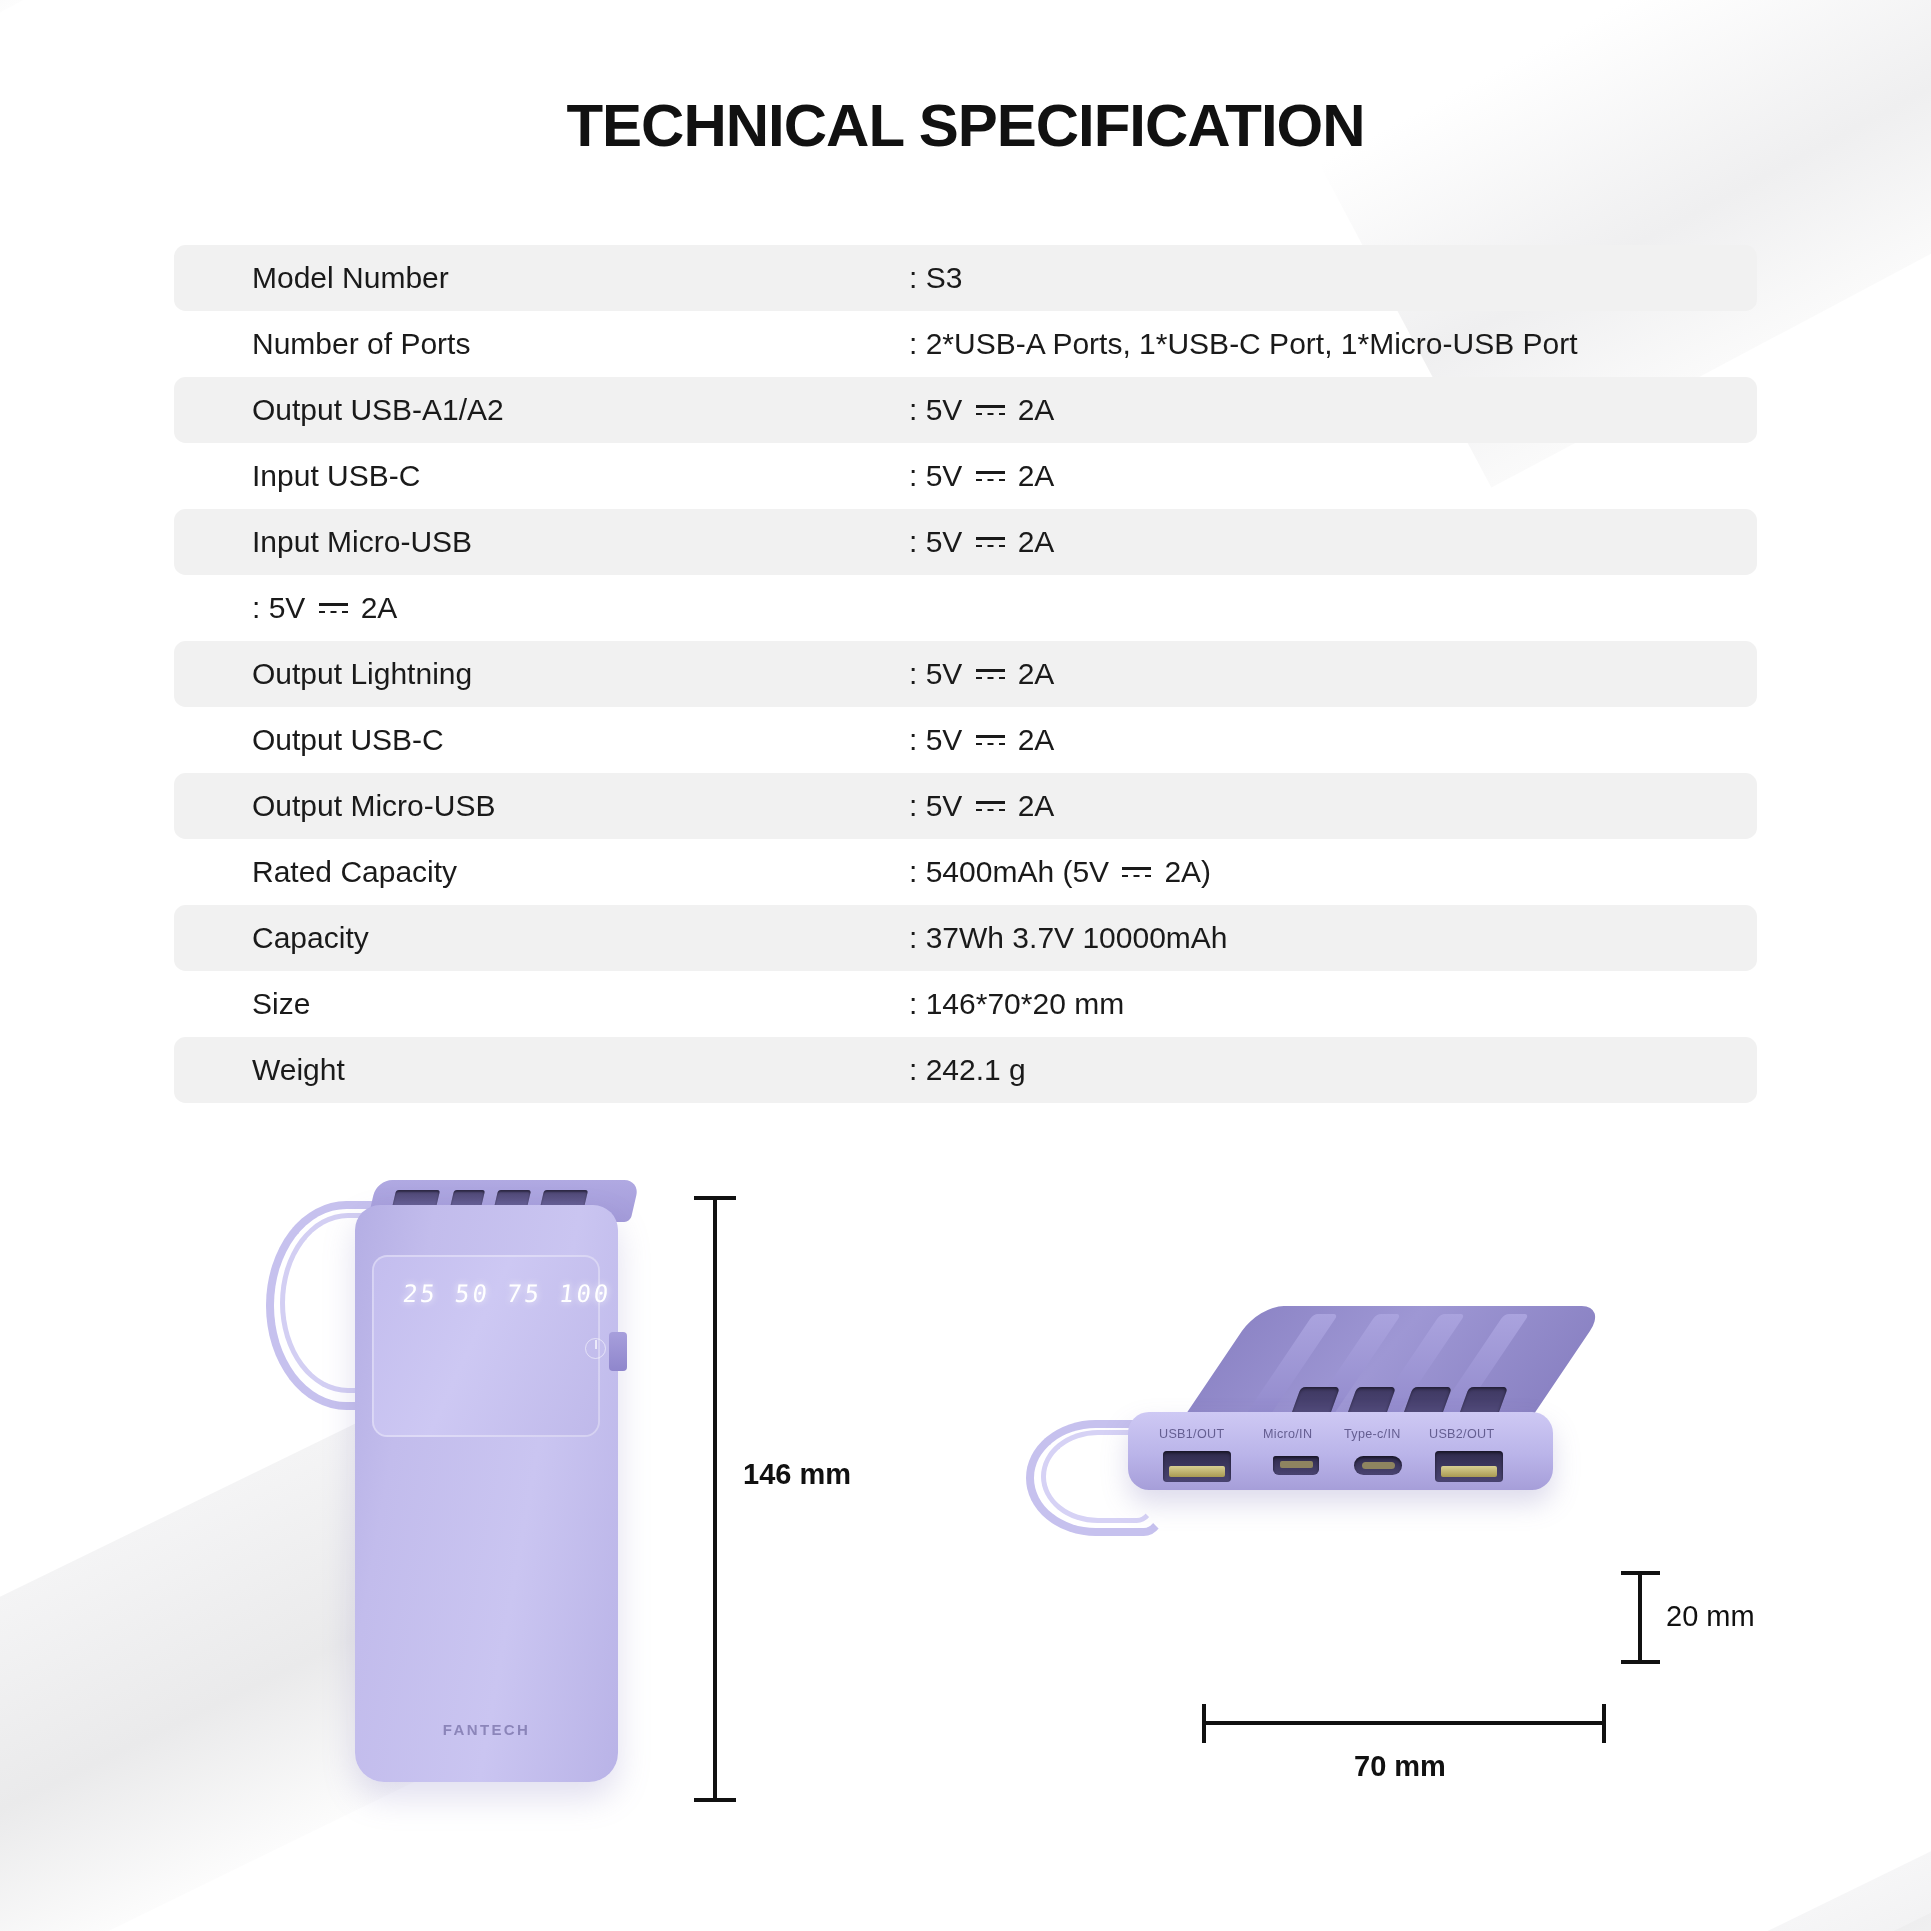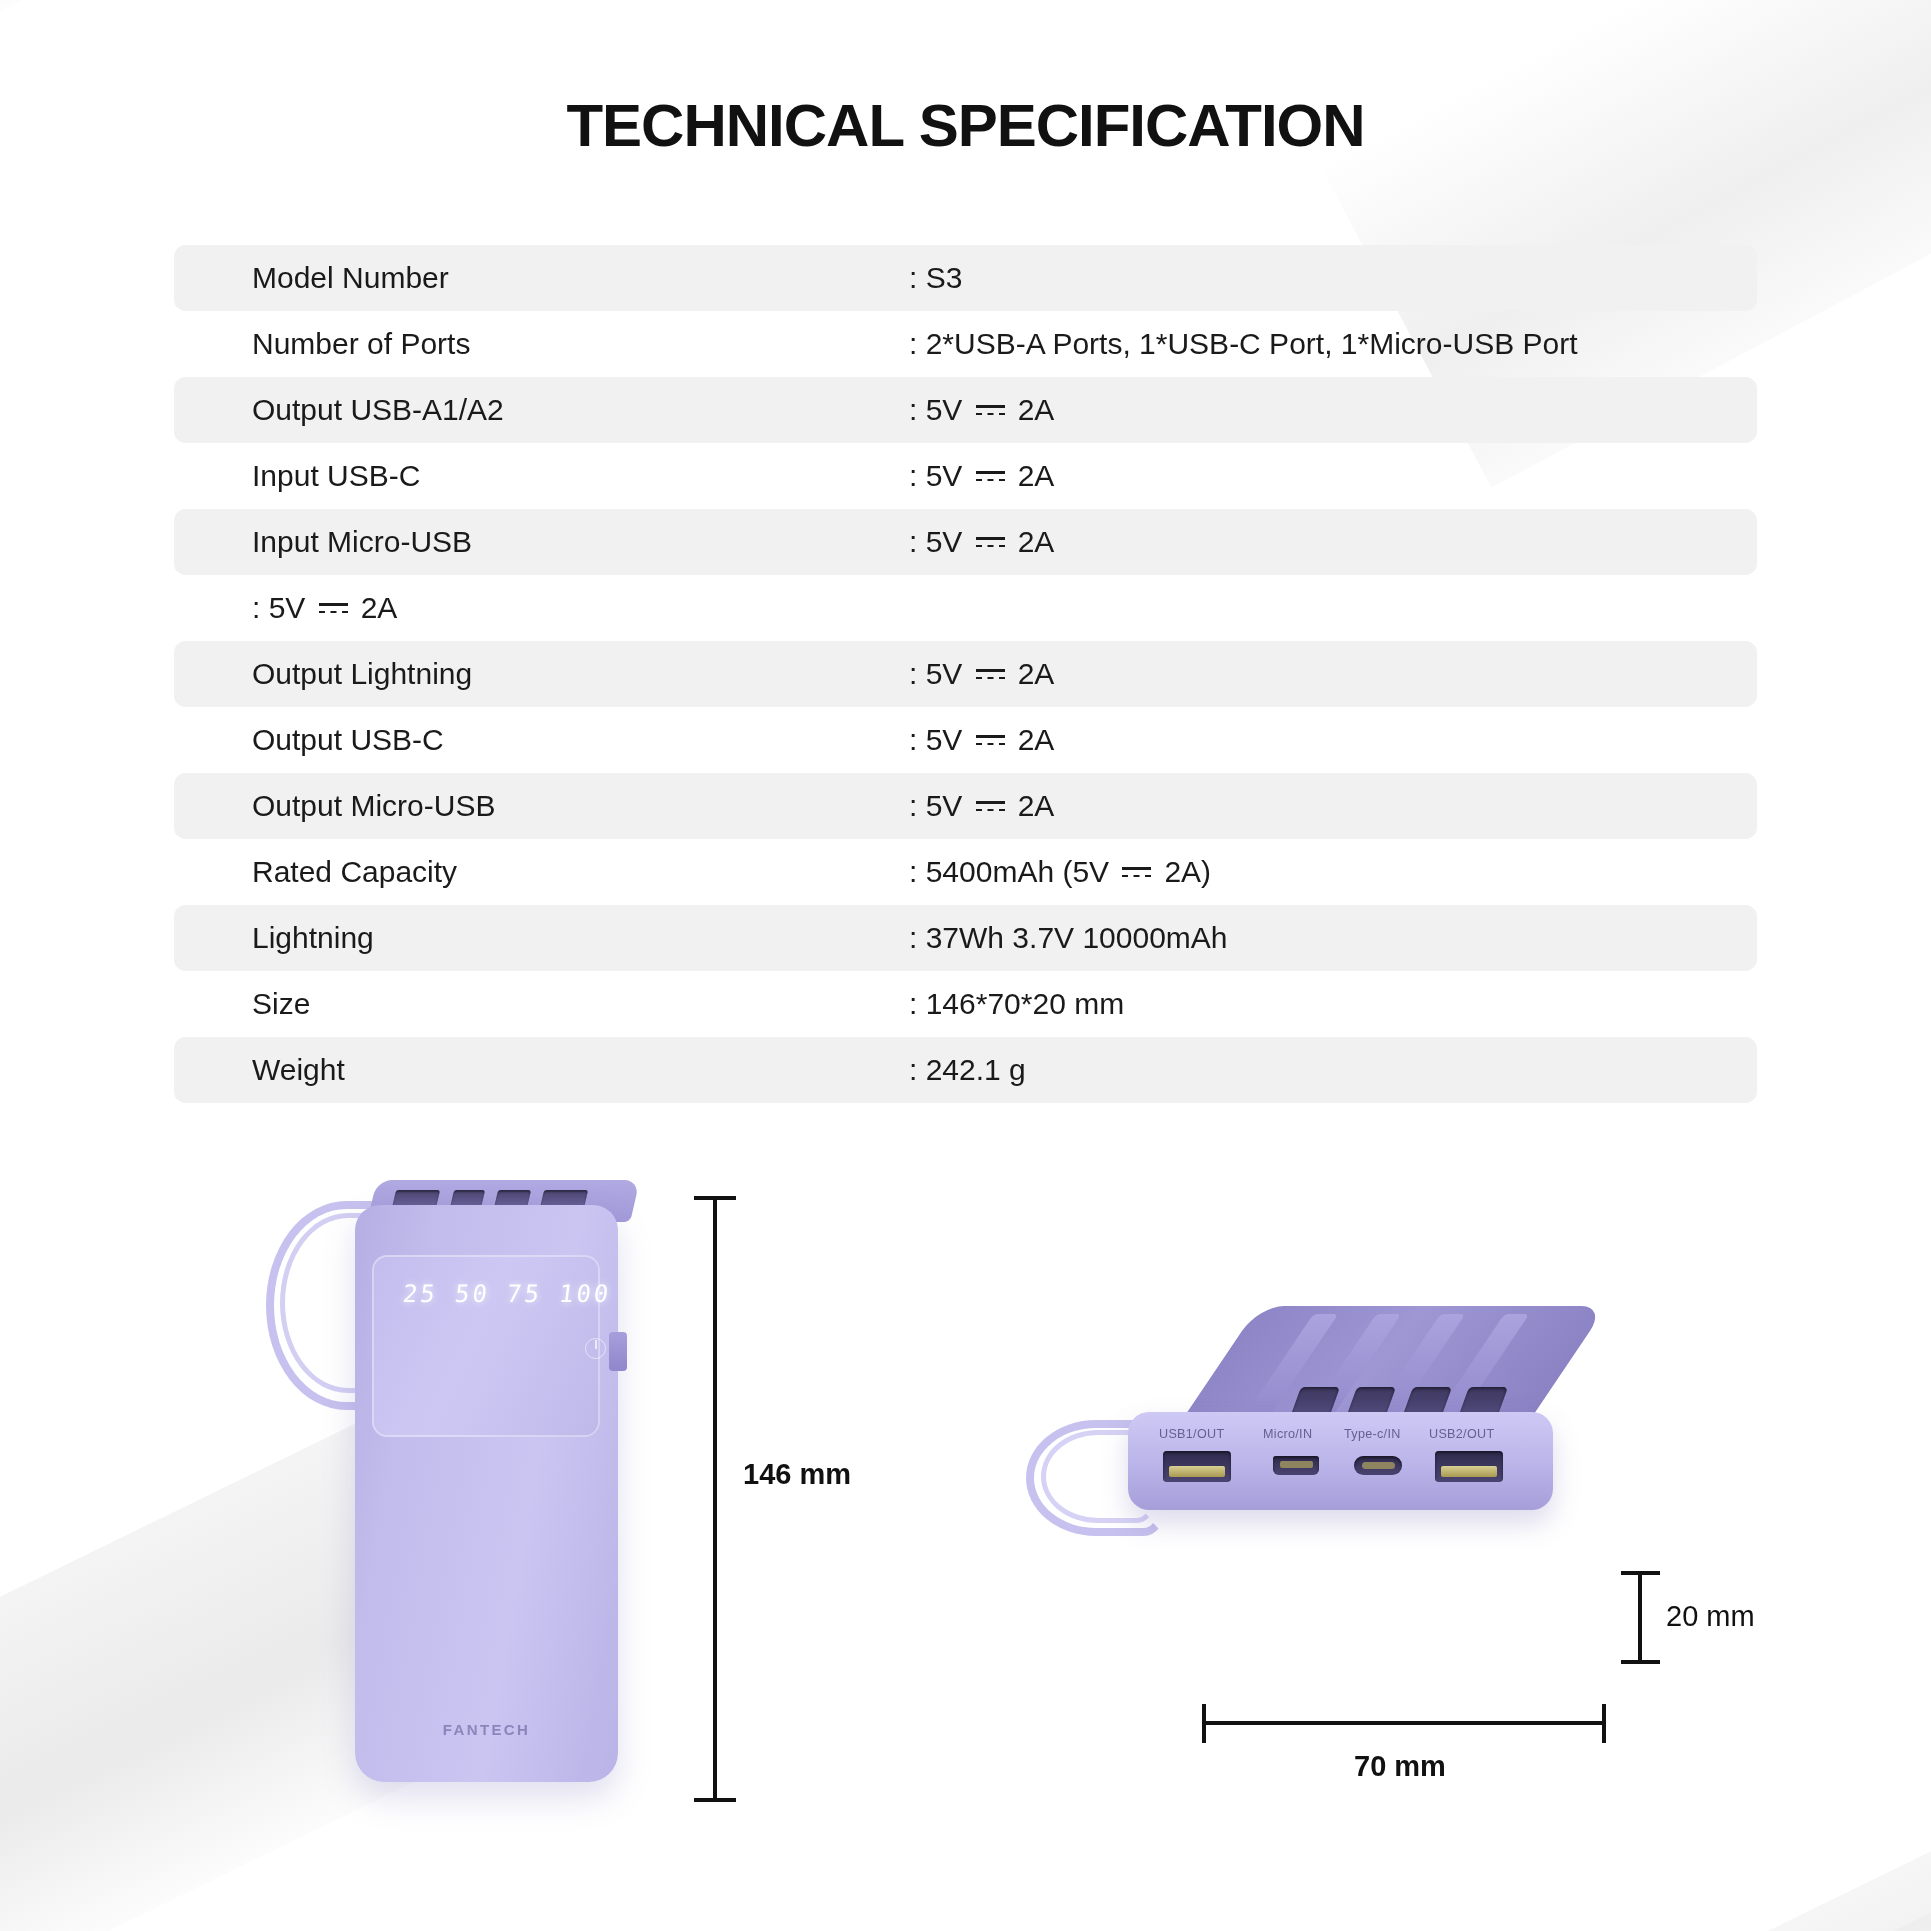--- a/index.html
+++ b/index.html
@@ -311,21 +311,21 @@
     border-radius: 4.8px;
     background: linear-gradient(180deg, #3d3760 0%, #5a5386 100%);
     box-shadow: inset 0 1.9px 2.9px rgba(0,0,0,.45);
     transform: skewX(-20deg);
   }
   .c1 { left: 193px; } .c2 { left: 249px; } .c3 { left: 305px; } .c4 { left: 361px; }
 
   .pb-side-face {
     position: absolute;
     left: 27px; top: 106px;
-    width: 425px; height: 98px;
+    width: 425px; height: 78px;
     border-radius: 21px;
     background: linear-gradient(180deg, #cec9f4 0%, #bab4e9 55%, #a69ed9 100%);
     box-shadow: 0 13.5px 27px rgba(120,110,180,.25);
   }
   .pside-port {
     position: absolute;
     border-radius: 3.9px;
     background: linear-gradient(180deg, #2f2a4c 0%, #4a4471 100%);
     box-shadow: inset 0 1.9px 2.9px rgba(0,0,0,.5);
   }
@@ -488,21 +488,21 @@
       </div>
       <div class="spec-row alt">
         <div class="spec-label">Output Micro-USB</div>
         <div class="spec-value"><span>: 5V </span><span class="dc"></span><span> 2A</span></div>
       </div>
       <div class="spec-row">
         <div class="spec-label">Rated Capacity</div>
         <div class="spec-value"><span>: 5400mAh (5V </span><span class="dc"></span><span> 2A)</span></div>
       </div>
       <div class="spec-row alt">
-        <div class="spec-label">Lightning</div>
+        <div class="spec-label">Capacity</div>
         <div class="spec-value">: 37Wh 3.7V 10000mAh</div>
       </div>
       <div class="spec-row">
         <div class="spec-label">Size</div>
         <div class="spec-value">: 146*70*20 mm</div>
       </div>
       <div class="spec-row alt">
         <div class="spec-label">Weight</div>
         <div class="spec-value">: 242.1 g</div>
       </div>

